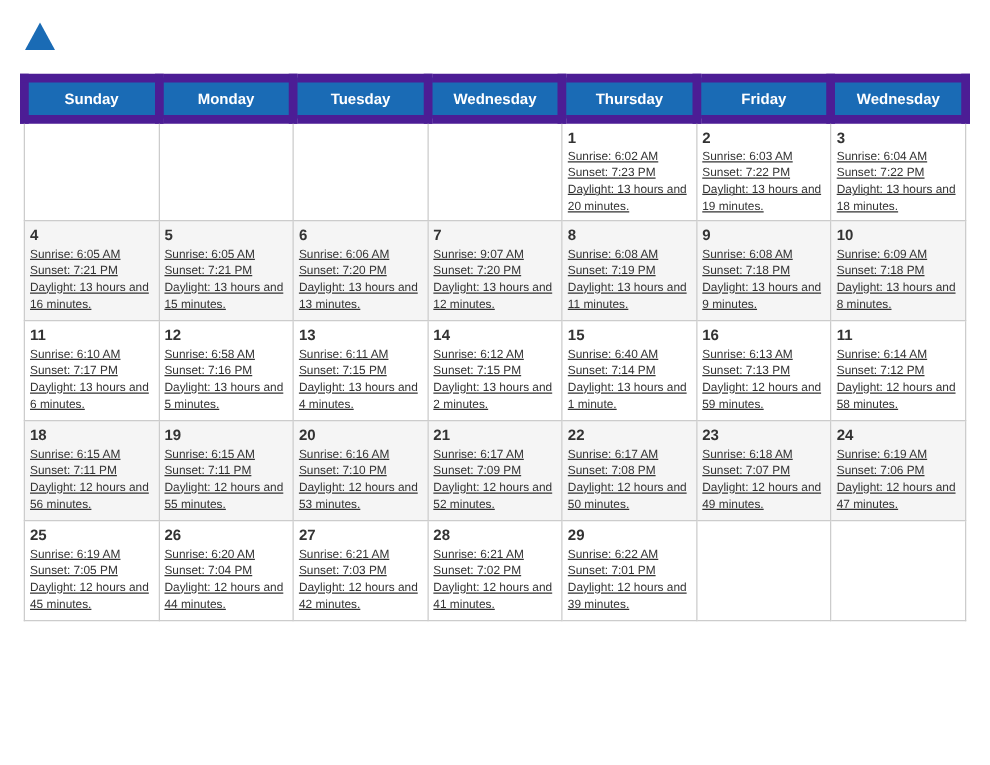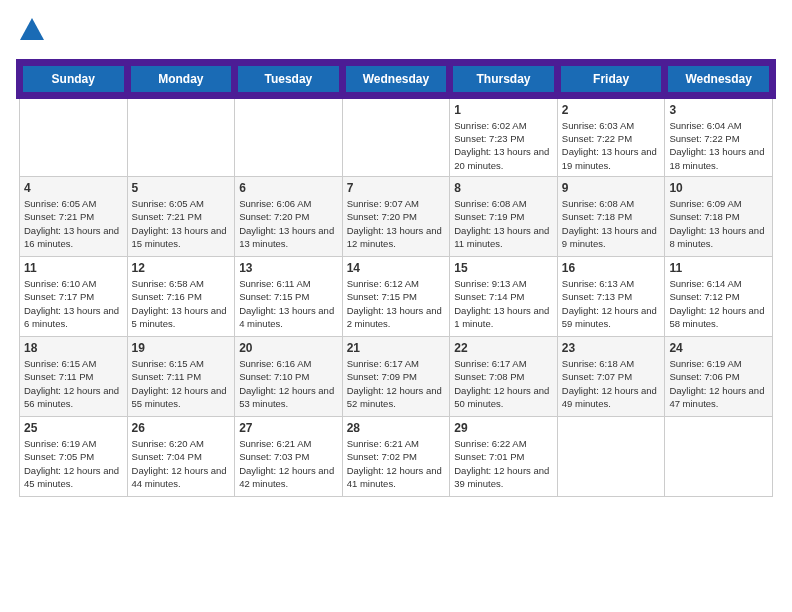--- a/index.html
+++ b/index.html
@@ -74,20 +74,21 @@
     .day-number {
       font-weight: bold;
       font-size: 12px;
       display: block;
       margin-bottom: 2px;
     }
     .day-info {
       font-size: 9.5px;
       line-height: 1.4;
       color: #333;
+      text-decoration: underline;
     }
   </style>
 </head>
 <body>
 
 <div class="header">
   <div class="logo">
     <div>
       <div class="logo-text">
         <span class="logo-general"></span><svg class="logo-icon" viewBox="0 0 28 28">
@@ -220,21 +221,21 @@
         </td>
         <td>
           <span class="day-number">14</span>
           <div class="day-info">Sunrise: 6:12 AM
 Sunset: 7:15 PM
 Daylight: 13 hours
 and 2 minutes.</div>
         </td>
         <td>
           <span class="day-number">15</span>
-          <div class="day-info">Sunrise: 9:13 AM
+          <div class="day-info">Sunrise: 6:40 AM
 Sunset: 7:14 PM
 Daylight: 13 hours
 and 1 minute.</div>
         </td>
         <td>
           <span class="day-number">16</span>
           <div class="day-info">Sunrise: 6:13 AM
 Sunset: 7:13 PM
 Daylight: 12 hours
 and 59 minutes.</div>

